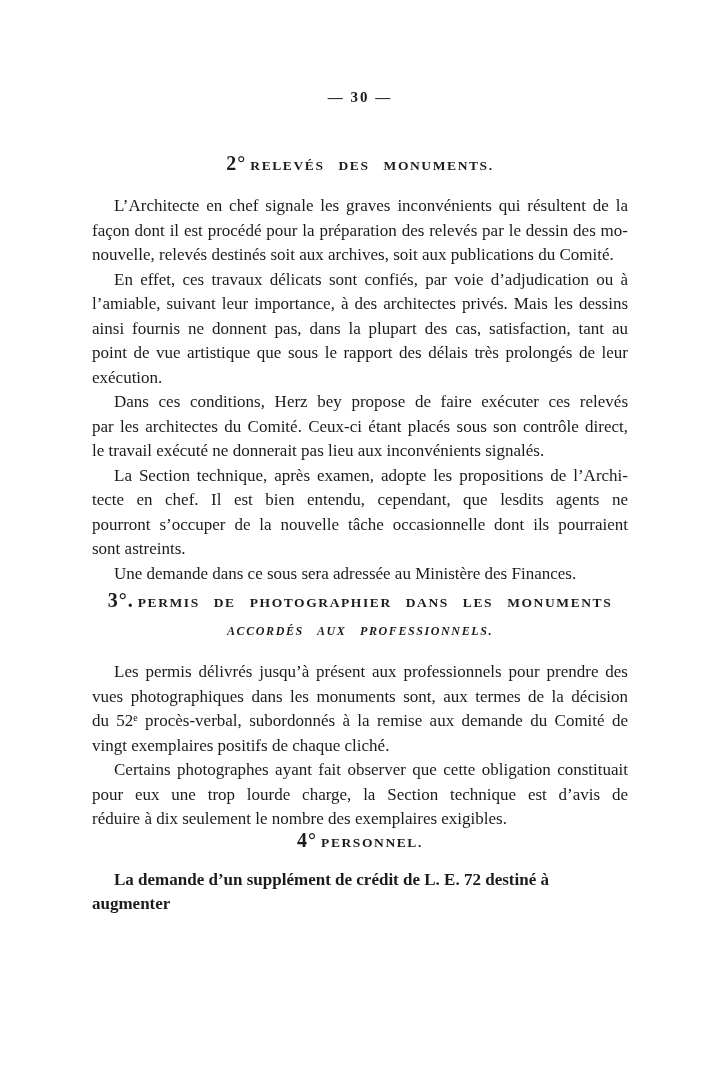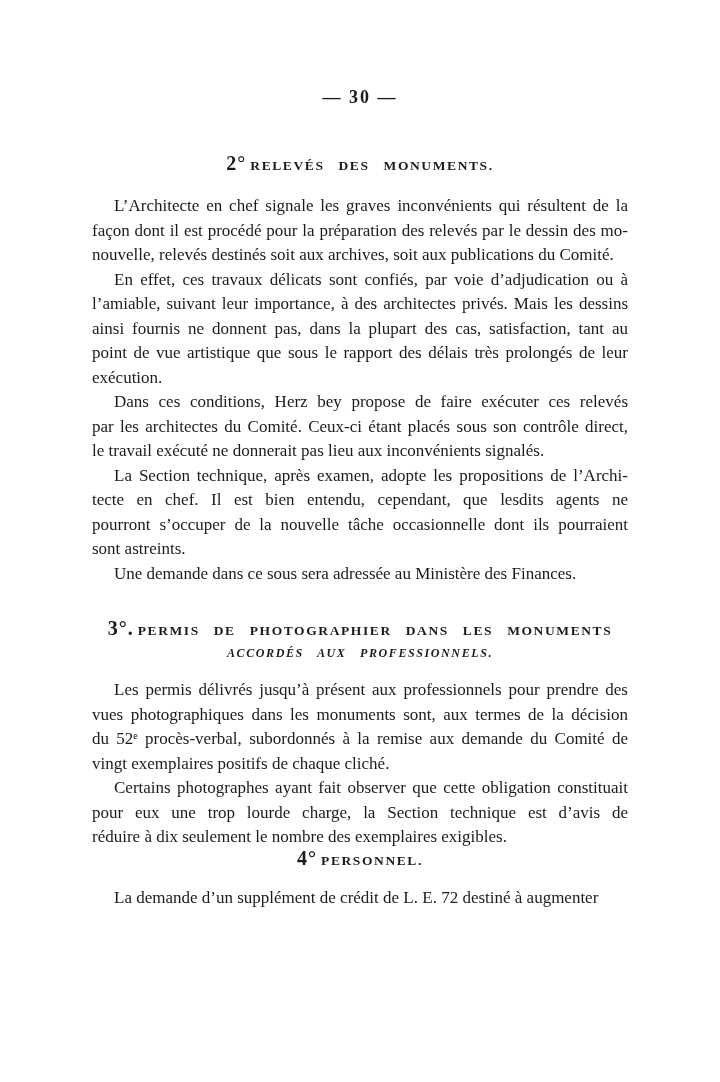--- a/index.html
+++ b/index.html
@@ -16,21 +16,21 @@
   }
   .page {
     width: 720px;
     height: 1082px;
     background: #ffffff;
     position: relative;
   }
   .page-number {
     margin-top: 88px;
     text-align: center;
-    font-size: 18px;
+    font-size: 15px;
     font-weight: bold;
     letter-spacing: 2px;
     line-height: 18px;
   }
   .content {
     width: 536px;
     margin: 0 auto;
   }
   .section-heading {
     text-align: center;
@@ -40,33 +40,33 @@
   .section-heading .num {
     font-size: 20px;
     letter-spacing: 1px;
   }
   .section-heading .title {
     font-size: 13.5px;
     letter-spacing: 1.6px;
     word-spacing: 9px;
   }
   .heading-2 { margin-top: 49px; }
-  .heading-3 { margin-top: 31px; line-height: 22px; }
+  .heading-3 { line-height: 29px; }
   .heading-3 .title2 {
     display: block;
     font-size: 12px;
     letter-spacing: 1.6px;
     word-spacing: 9px;
     font-style: italic;
   }
   .heading-4 { }
   .para { margin: 0; }
   .p-first { margin-top: 20px; }
   .p-after-h3 { margin-top: 14px; }
-  .p-after-h4 { margin-top: 17px; }
+  .p-after-h4 { margin-top: 17px; font-weight: bold; }
   .line {
     font-size: 17px;
     line-height: 24.5px;
     white-space: normal;
   }
   .j {
     text-align: justify;
     text-align-last: justify;
   }
   .first { text-indent: 22px; }

